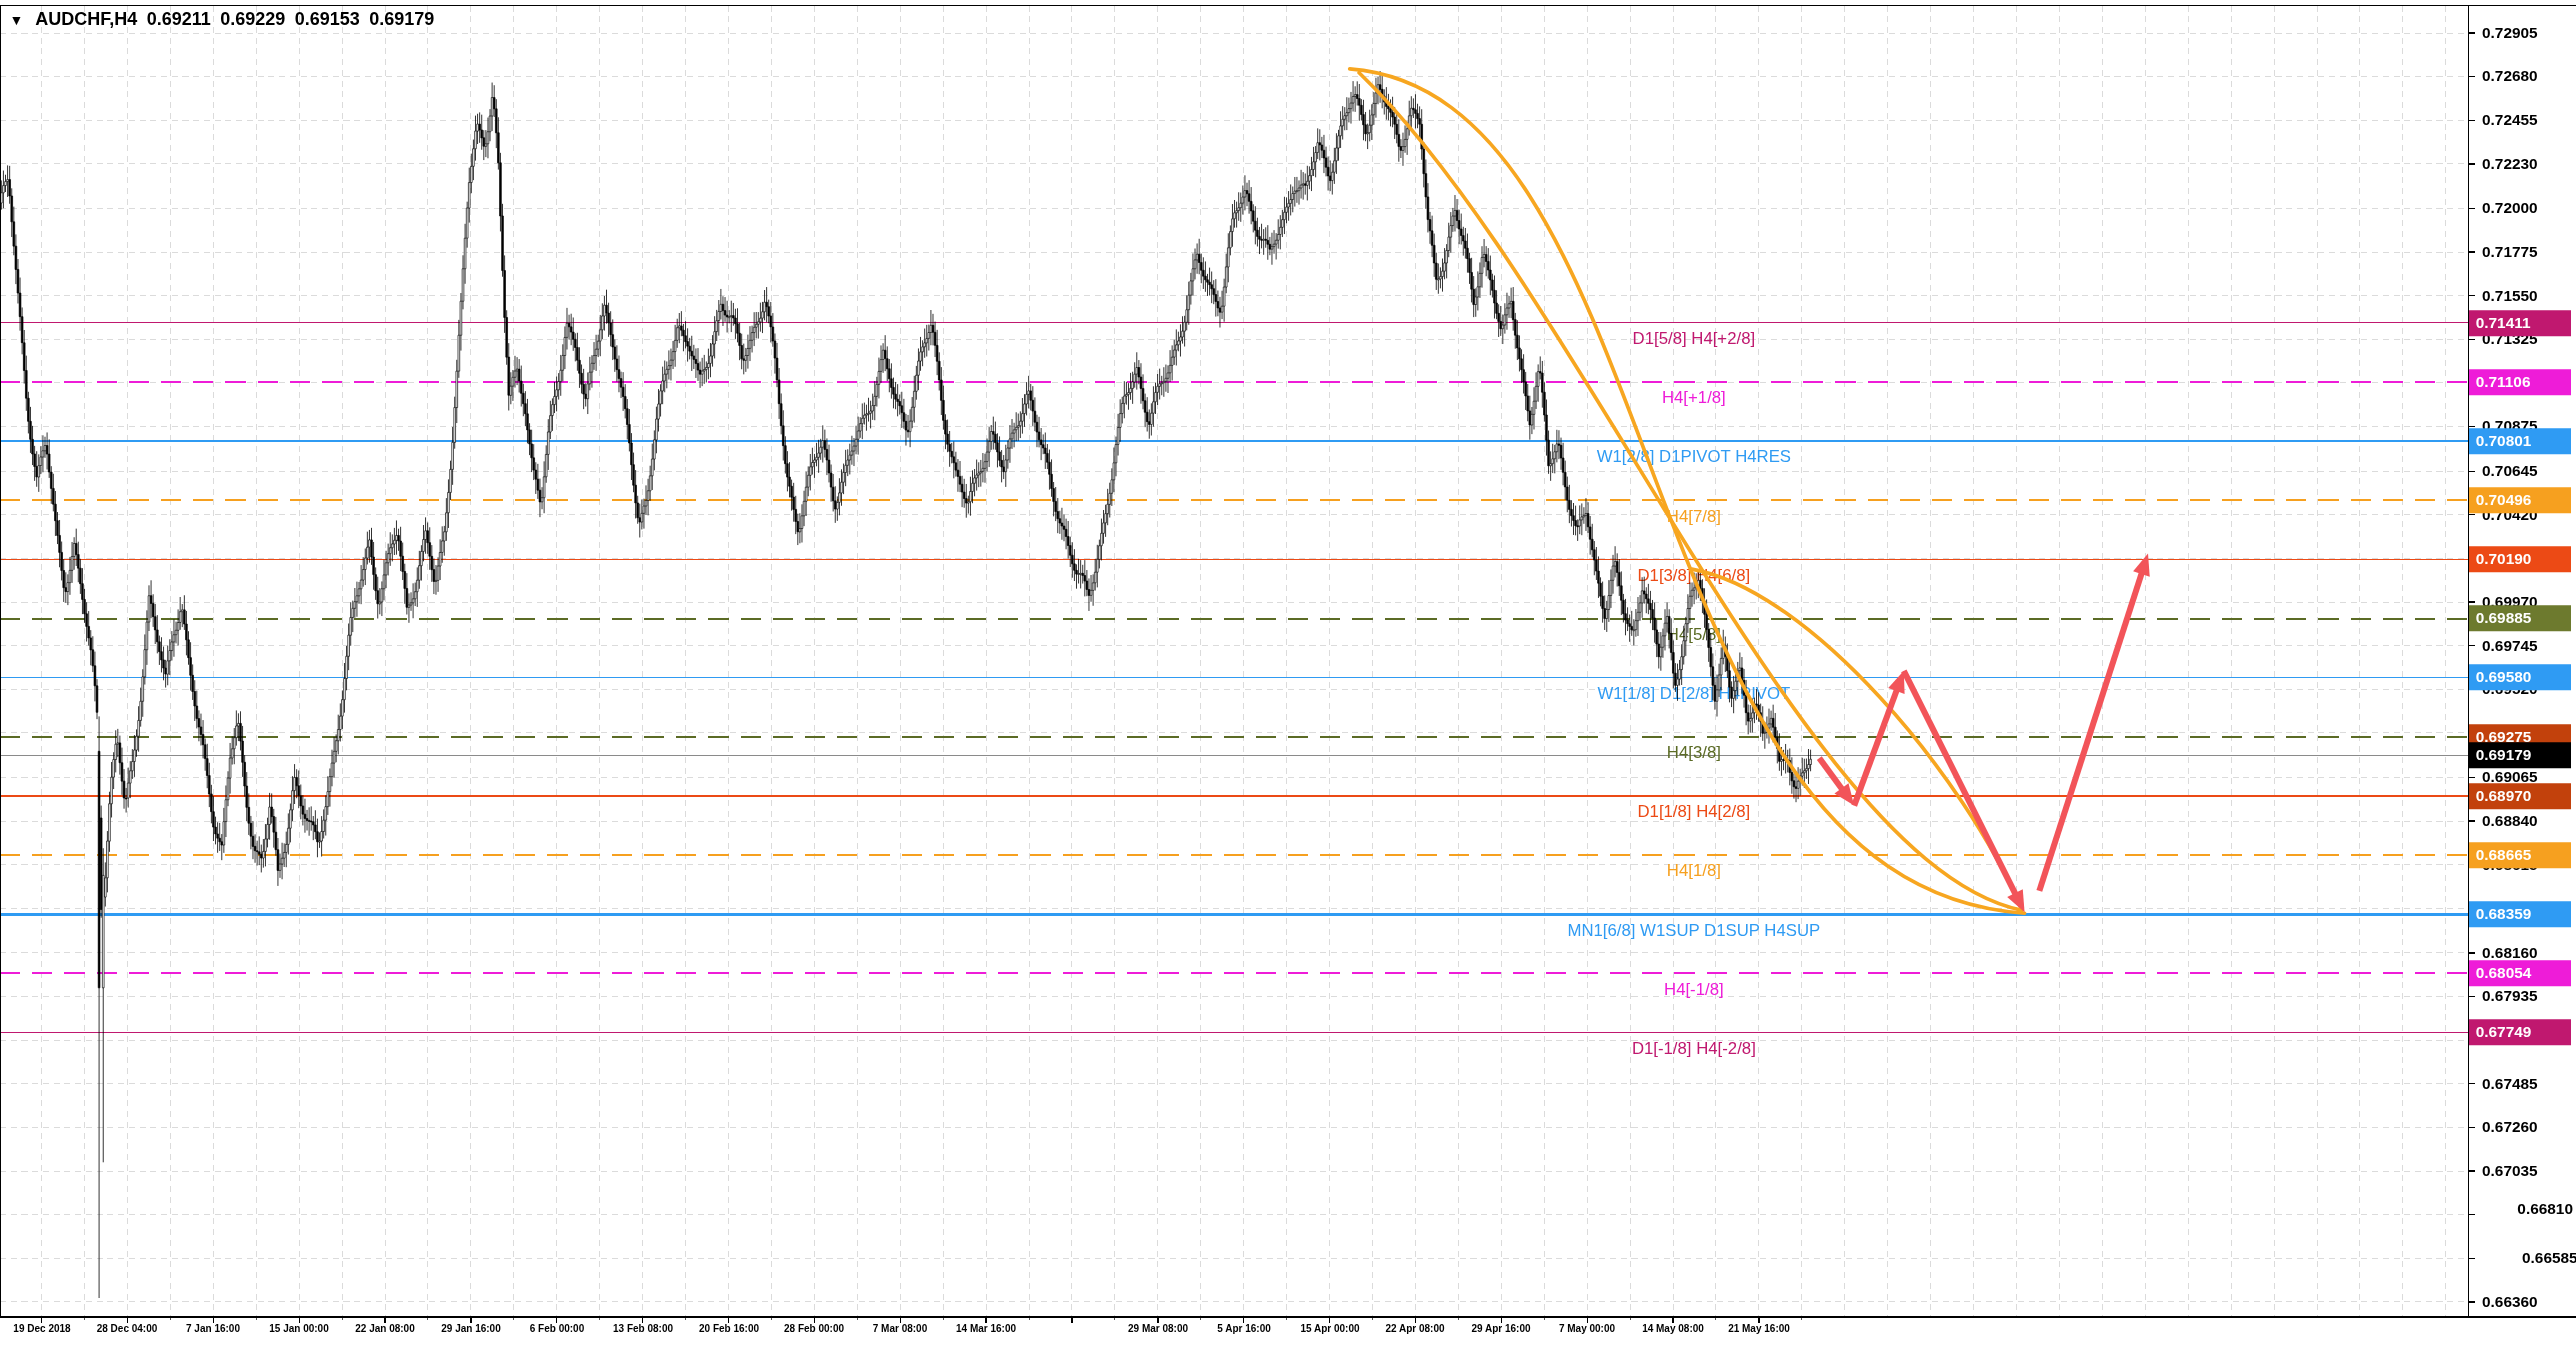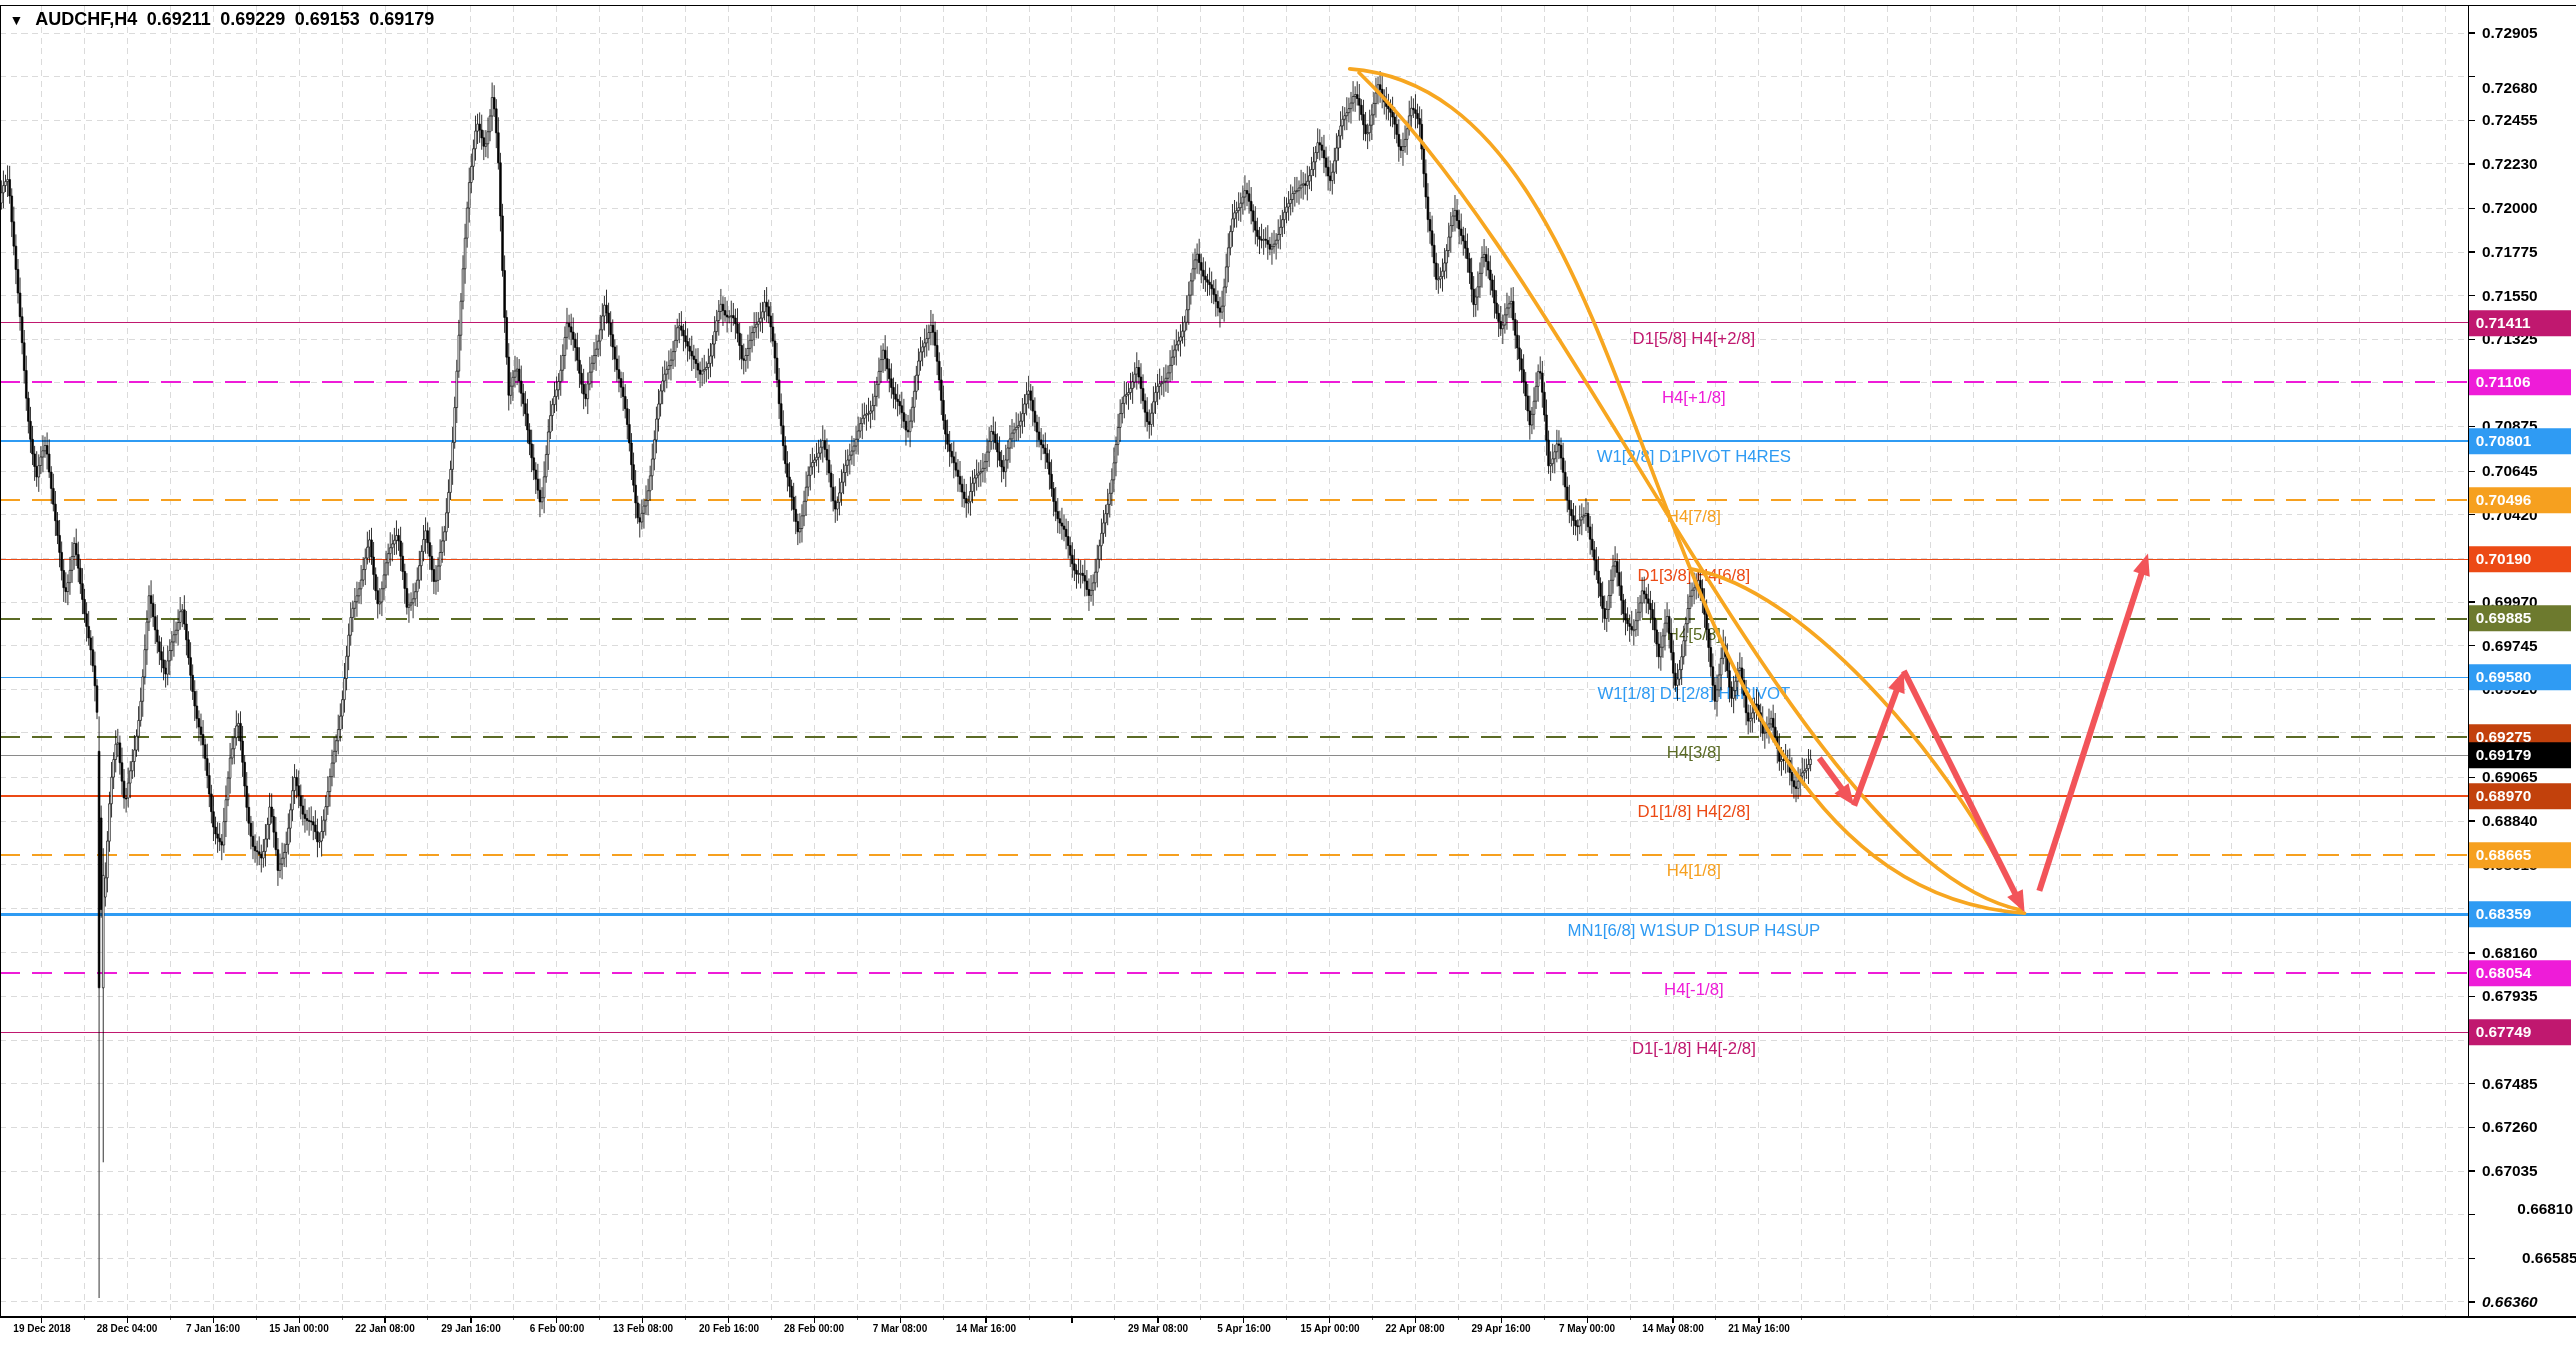--- a/index.html
+++ b/index.html
@@ -253,21 +253,21 @@
     <span class="num">0.69211</span>
     <span class="num">0.69229</span>
     <span class="num">0.69153</span>
     <span class="num">0.69179</span>
   </div>
 
   <div class="yaxis-zone"></div>
   <div class="xaxis-zone"></div>
   <div id="ylabels">
       <div class="ytick" style="top: 33px;">0.72905</div>
-      <div class="ytick" style="top: 76px; margin-top: 12px;">0.72680</div>
+      <div class="ytick" style="top: 76px;">0.72680</div>
       <div class="ytick" style="top: 120px;">0.72455</div>
       <div class="ytick" style="top: 164px;">0.72230</div>
       <div class="ytick" style="top: 208px;">0.72000</div>
       <div class="ytick" style="top: 252px;">0.71775</div>
       <div class="ytick" style="top: 296px;">0.71550</div>
       <div class="ytick" style="top: 339px;">0.71325</div>
       <div class="ytick" style="top: 383px;">0.71100</div>
       <div class="ytick" style="top: 426px;">0.70875</div>
       <div class="ytick" style="top: 471px;">0.70645</div>
       <div class="ytick" style="top: 515px;">0.70420</div>
@@ -281,21 +281,21 @@
       <div class="ytick" style="top: 865px;">0.68615</div>
       <div class="ytick" style="top: 908px;">0.68390</div>
       <div class="ytick" style="top: 953px;">0.68160</div>
       <div class="ytick" style="top: 996px;">0.67935</div>
       <div class="ytick" style="top: 1040px;">0.67710</div>
       <div class="ytick" style="top: 1084px;">0.67485</div>
       <div class="ytick" style="top: 1127px;">0.67260</div>
       <div class="ytick" style="top: 1171px;">0.67035</div>
       <div class="ytick" style="top: 1209px; text-align: right;">0.66810</div>
       <div class="ytick" style="top: 1258px; margin-left: 40px;">0.66585</div>
-      <div class="ytick" style="top: 1302px; font-style: italic;">0.66360</div>
+      <div class="ytick" style="top: 1302px;">0.66360</div>
       <div class="ytag" style="top: 323px; background: rgb(192, 24, 111);">0.71411</div>
       <div class="ytag" style="top: 382px; background: rgb(238, 28, 216);">0.71106</div>
       <div class="ytag" style="top: 441px; background: rgb(47, 155, 243);">0.70801</div>
       <div class="ytag" style="top: 500px; background: rgb(246, 160, 31);">0.70496</div>
       <div class="ytag" style="top: 559px; background: rgb(236, 74, 21);">0.70190</div>
       <div class="ytag" style="top: 618px; background: rgb(109, 122, 46);">0.69885</div>
       <div class="ytag" style="top: 677px; background: rgb(47, 155, 243);">0.69580</div>
       <div class="ytag" style="top: 737px; background: #c2410c;">0.69275</div>
       <div class="ytag" style="top: 796px; background: #c2410c;">0.68970</div>
       <div class="ytag" style="top: 855px; background: rgb(246, 160, 31);">0.68665</div>

